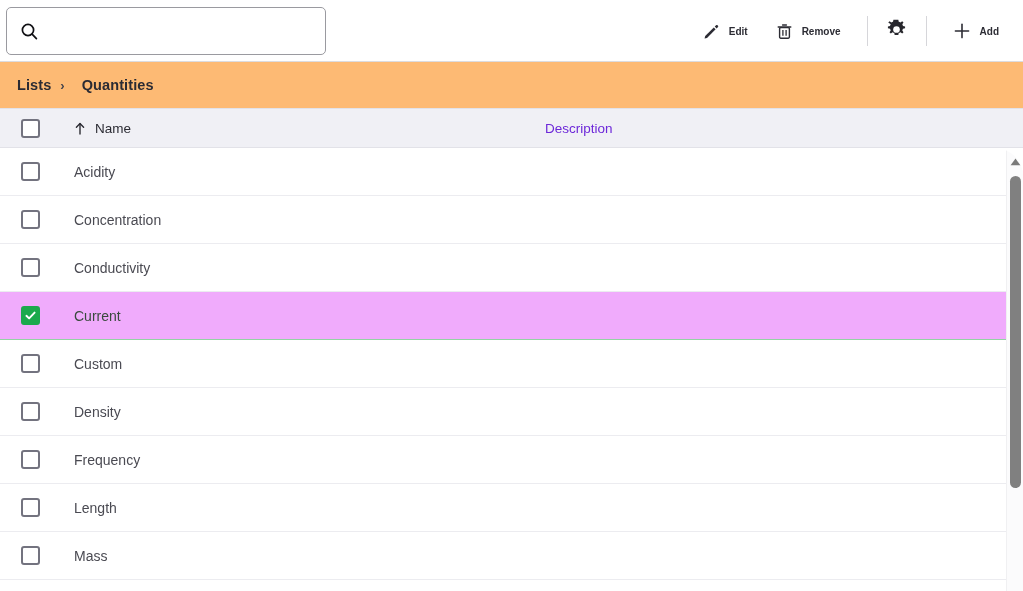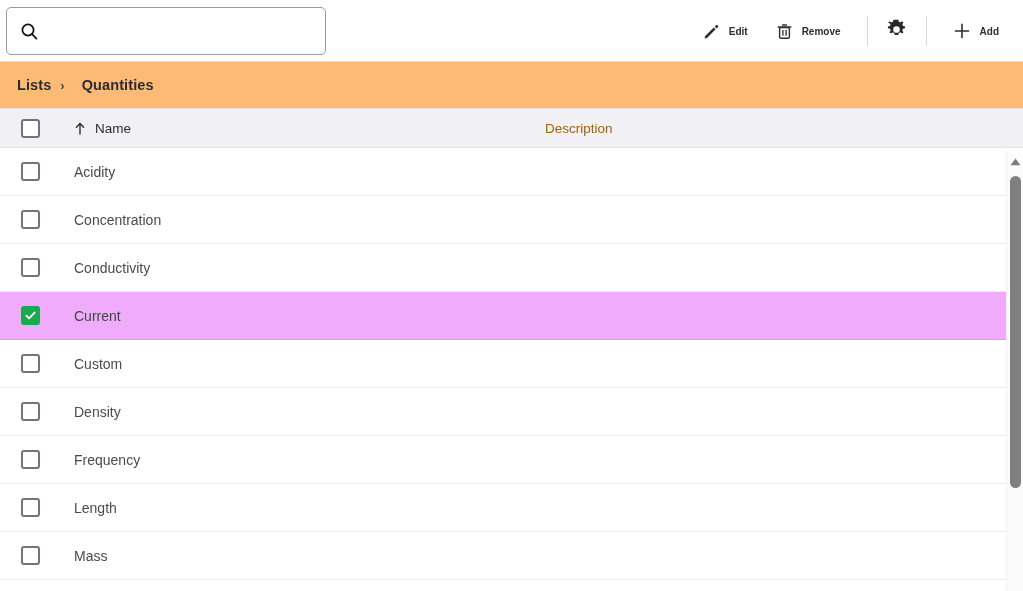--- a/index.html
+++ b/index.html
@@ -129,21 +129,21 @@
     flex: 0 0 471px;
     display: flex;
     align-items: center;
     gap: 9px;
     color: #2b2b33;
     font-size: 13.5px;
   }
   .sort-icon { display: flex; align-items: center; color: #2b2b33; }
   .col-desc {
     flex: 1 1 auto;
-    color: #a16207;
+    color: #6d28d9;
     font-size: 13.5px;
   }
 
   .list-body {
     position: relative;
     height: 572px;
     overflow: hidden;
     background: #ffffff;
     border-radius: 28px;
   }

